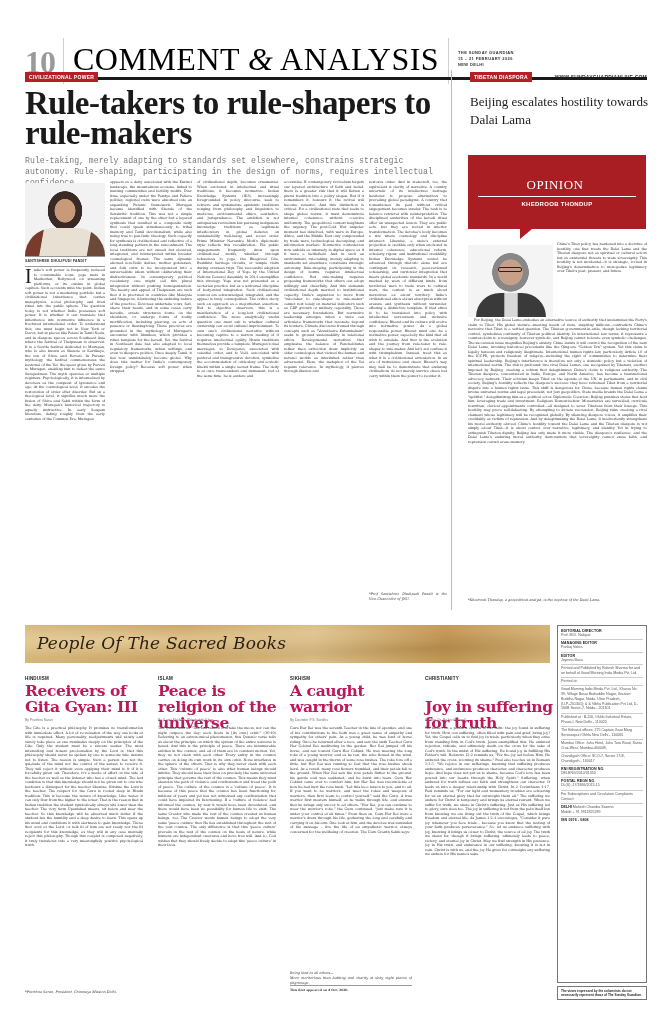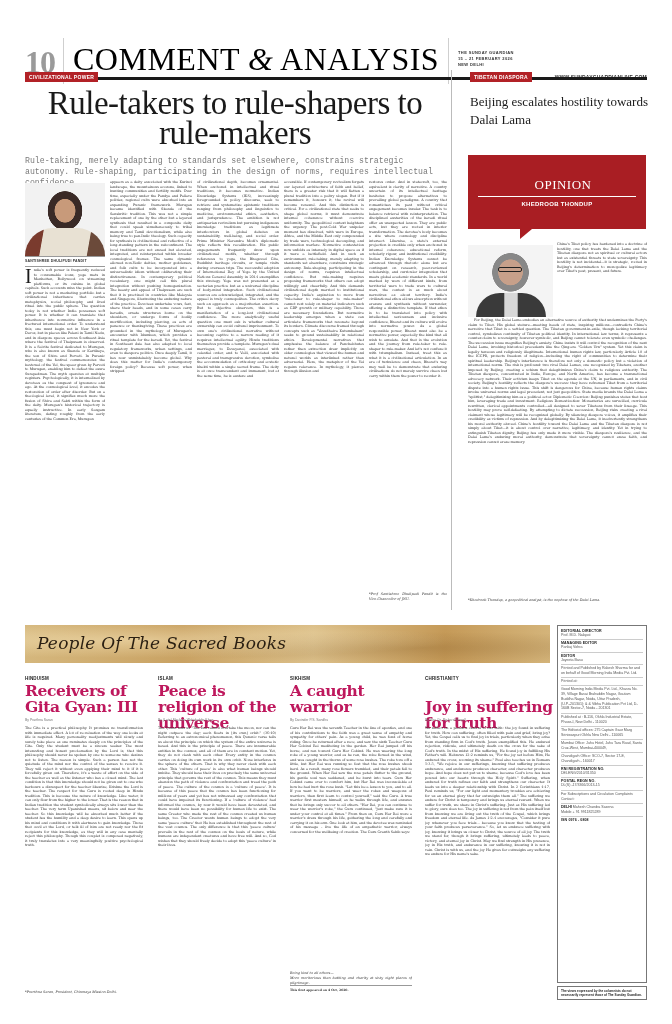--- a/index.html
+++ b/index.html
@@ -31,21 +31,21 @@
   .author-name { position: absolute; left: 25px; top: 259px; width: 80px; font-family: "Liberation Sans", sans-serif; font-size: 3.5px; font-weight: bold; color: #333; letter-spacing: 0.2px; border-bottom: 1px solid #999; padding-bottom: 3px; }
   .dropcap { float: left; font-family: "Liberation Serif", serif; font-size: 20px; line-height: 16px; margin-right: 2px; color: #1a1a1a; }
 
   .vrule-main { position: absolute; left: 451px; top: 70px; width: 1px; height: 540px; background: #bbb; }
 
   
   .tib-kicker { left: 470px; top: 72px; }
   .tib-headline { position: absolute; left: 470px; top: 93px; width: 185px; font-family: "Liberation Serif", serif; font-size: 13px; line-height: 18px; color: #1a1a1a; }
   .opinion-box { position: absolute; left: 468px; top: 155px; width: 178px; height: 74px; background: #a91e23; }
   .opinion-box::after { content: ""; position: absolute; left: 52px; bottom: -10px; border-left: 0 solid transparent; border-right: 12px solid transparent; border-top: 10px solid #a91e23; }
-  .opinion-label { position: absolute; left: 8px; top: 22px; width: 174px; text-align: center; font-family: "Liberation Serif", serif; font-size: 13px; color: #fff; letter-spacing: 0.5px; }
+  .opinion-label { position: absolute; left: 0; top: 22px; width: 174px; text-align: center; font-family: "Liberation Serif", serif; font-size: 13px; color: #fff; letter-spacing: 0.5px; }
   .opinion-rule { position: absolute; left: 10px; top: 41px; width: 158px; height: 1px; background: #fff; }
   .opinion-author { position: absolute; left: 0; top: 46px; width: 178px; text-align: center; font-family: "Liberation Sans", sans-serif; font-weight: bold; font-size: 6px; color: #fff; letter-spacing: 0.3px; }
   .tib-photo { position: absolute; left: 468px; top: 245px; width: 85px; height: 72px; background: radial-gradient(ellipse at 50% 38%, #c7a08a 0 20%, #888 21% 30%, #f4f4f4 31%); }
   .tib-photo .suit { position: absolute; left: 8px; bottom: 0; width: 70px; height: 24px; background: linear-gradient(90deg, #3a3a3a 0 40%, #d8d8d8 41% 59%, #3a3a3a 60%); border-radius: 26px 26px 0 0; }
   .tib-photo .glasses { position: absolute; left: 30px; top: 22px; width: 24px; height: 5px; border: 1.5px solid #222; border-radius: 2px; }
 
   
   .sacred-band { position: absolute; left: 25px; top: 625px; width: 525px; height: 38px; background: linear-gradient(90deg, #d5b77d 0%, #c9a263 30%, #dcc08a 55%, #c59a58 80%, #d4b47a 100%); }
   .sacred-band::before { content: ""; position: absolute; inset: 0; background: radial-gradient(ellipse at 20% 40%, rgba(255,240,200,0.45), transparent 55%), radial-gradient(ellipse at 75% 60%, rgba(120,80,30,0.25), transparent 50%); }
   .sacred-title { position: absolute; left: 12px; top: 8px; font-family: "DejaVu Serif", serif; font-style: italic; font-size: 17px; color: #2a1f12; letter-spacing: 0.2px; }
@@ -75,21 +75,21 @@
     <div>THE SUNDAY GUARDIAN</div>
     <div>15 – 21 FEBRUARY 2026</div>
     <div>NEW DELHI</div>
   </div>
   <div class="mh-url">WWW.SUNDAYGUARDIANLIVE.COM</div>
 </header>
 <div class="mh-rule"></div>
 
 <article>
   <div class="kicker main-kicker">CIVILIZATIONAL POWER</div>
-  <h1 class="main-headline" style="font-weight:normal;text-align:center;">Rule-takers to rule-shapers to rule-makers</h1>
+  <h1 class="main-headline" style="font-weight:bold;">Rule-takers to rule-shapers to rule-makers</h1>
   <p class="main-deck">Rule-taking, merely adapting to standards set elsewhere, constrains strategic autonomy. Rule-shaping, participating in the design of norms, requires intellectual confidence.</p>
 
   <div class="author-photo">
       <div class="saree"></div>
     </div>
   <div class="author-name">SANTISHREE DHULIPUDI PANDIT</div>
 
   <div class="col body-text" style="left:25px; top:268px; width:80px; height:342px;">
     <span class="dropcap">I</span><span>ndia's soft power is frequently reduced to consumable icons, yoga mats in Manhattan, Bollywood on streaming platforms, or its cuisine in global capitals. Such accounts miss the point. Indian soft power is not a marketing portfolio but a civilizational inheritance that carries metaphysics, social philosophy, and lived ritual into the public sphere. The question today is not whether India possesses soft power. It is whether it can translate that inheritance into normative influence in a fractured international order. To understand this, one must begin not in New York or Davos, but in places like Palani in Tamil Nadu, and in diaspora spaces across Southeast Asia where the festival of Thaipusam is observed. It is a Saivite festival dedicated to Murugan, who is also known as Skanda or Kartikeya, the son of Shiva and Parvati. In Puranic mythology, the festival commemorates the bestowal of the Vel, the spear given by Parvati to Murugan, enabling him to defeat the asura Surapadman. The myth operates at multiple registers. Psychologically, it is internalised by devotees as the conquest of ignorance and ego. At the cosmological level, it encodes the restoration of order after disorder. But on a theological level, it signifies much more the fusion of Shiva and Sakti within the form of the deity. Murugan's historical trajectory is equally instructive. In early Sangam literature, dating roughly from the early centuries of the Common Era, Murugan</span>
   </div>

